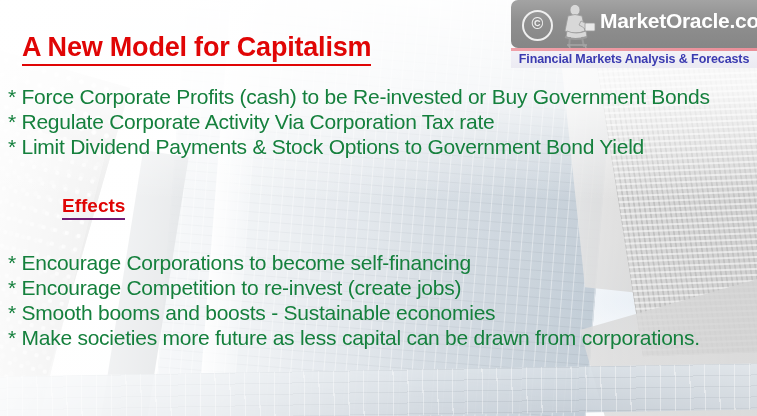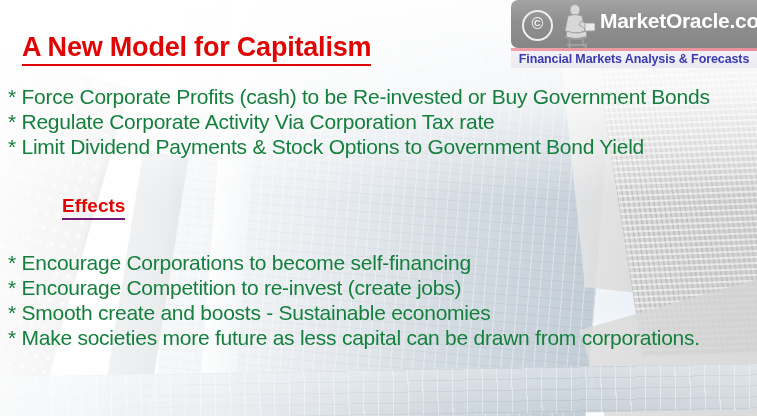--- a/index.html
+++ b/index.html
@@ -230,21 +230,21 @@
       <div class="bullet">* Force Corporate Profits (cash) to be Re-invested or Buy Government Bonds</div>
       <div class="bullet">* Regulate Corporate Activity  Via Corporation Tax rate</div>
       <div class="bullet">* Limit Dividend Payments &amp; Stock Options to  Government Bond Yield</div>
     </div>
 
     <div class="effects">Effects</div>
 
     <div class="list-b">
       <div class="bullet">* Encourage Corporations to become self-financing</div>
       <div class="bullet">* Encourage Competition to re-invest (create jobs)</div>
-      <div class="bullet">* Smooth create and boosts - Sustainable economies</div>
+      <div class="bullet">* Smooth booms and boosts - Sustainable economies</div>
       <div class="bullet">* Make societies more future as less capital can be drawn from corporations.</div>
     </div>
 
     <div class="logo">
       <div class="logo-bar"></div>
 
       <div class="copy-icon">©</div>
 
       <svg class="fig-icon" viewBox="0 0 44 45">
         <g fill="#d8d8d8" stroke="#9b9b9b" stroke-width="0.8">

